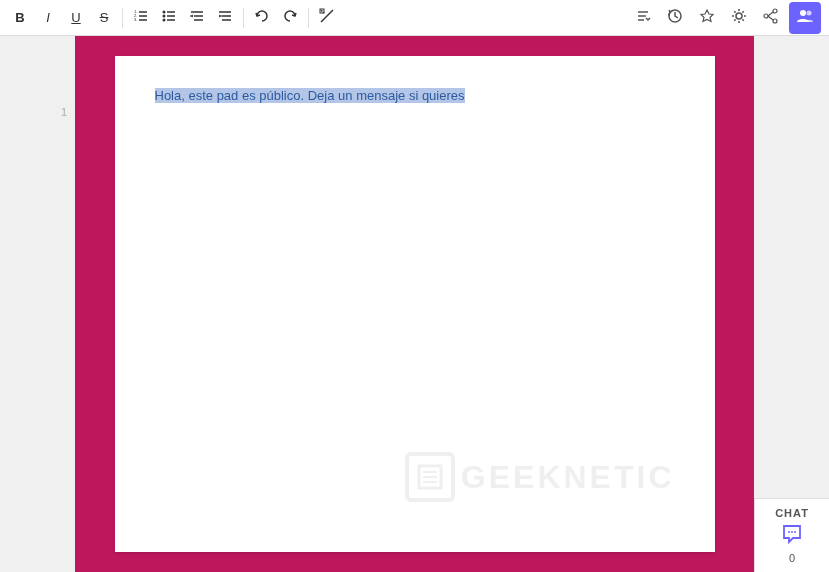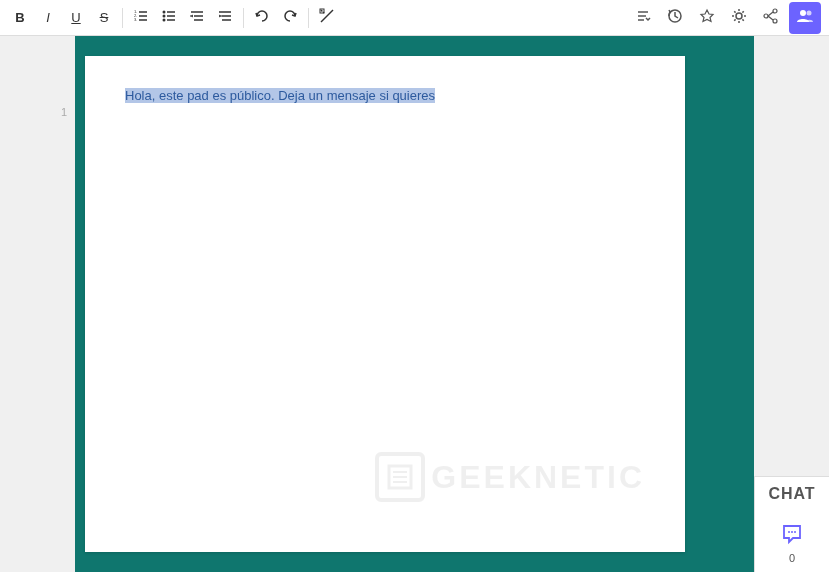--- a/index.html
+++ b/index.html
@@ -104,22 +104,23 @@
       align-items: flex-end;
       padding-top: 70px;
       padding-right: 8px;
       font-size: 11px;
       color: #aaa;
     }
 
     
     #doc-area {
       flex: 1;
-      background: #0f766e;
-      display: flex;
+      background: #be185d;
+      display: flex;
+      justify-content: center;
       padding: 20px 10px;
       overflow-y: auto;
     }
 
     #doc-page {
       width: 600px;
       min-height: 490px;
       background: white;
       box-shadow: 0 1px 3px rgba(0,0,0,0.15);
       padding: 30px 40px;
@@ -182,25 +183,25 @@
       display: flex;
       flex-direction: column;
       align-items: center;
       justify-content: center;
       padding: 8px 4px;
       cursor: pointer;
       min-height: 50px;
     }
 
     #chat-label {
-      font-size: 16px;
+      font-size: 11px;
       font-weight: bold;
       color: #555;
       letter-spacing: 1px;
-      margin-bottom: 20px;
+      margin-bottom: 4px;
     }
 
     #chat-icon {
       color: #6c63ff;
       font-size: 18px;
     }
 
     #chat-count {
       font-size: 11px;
       color: #555;

